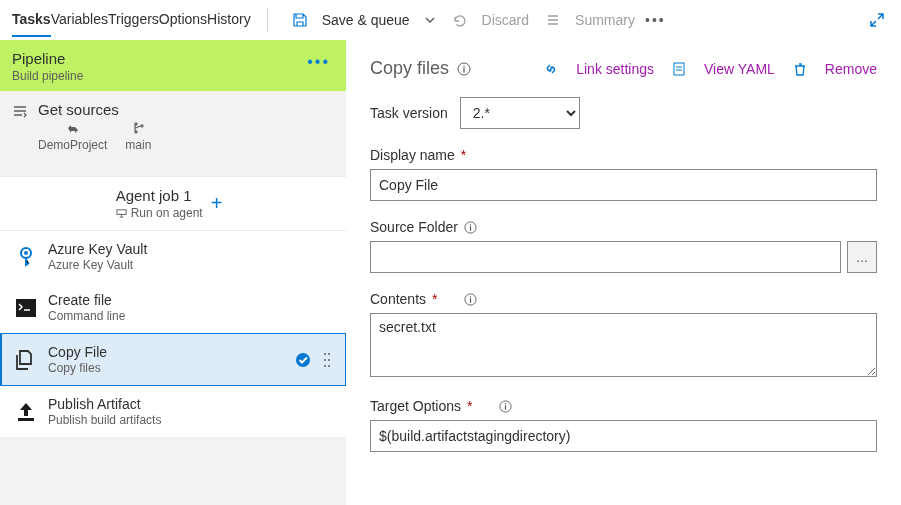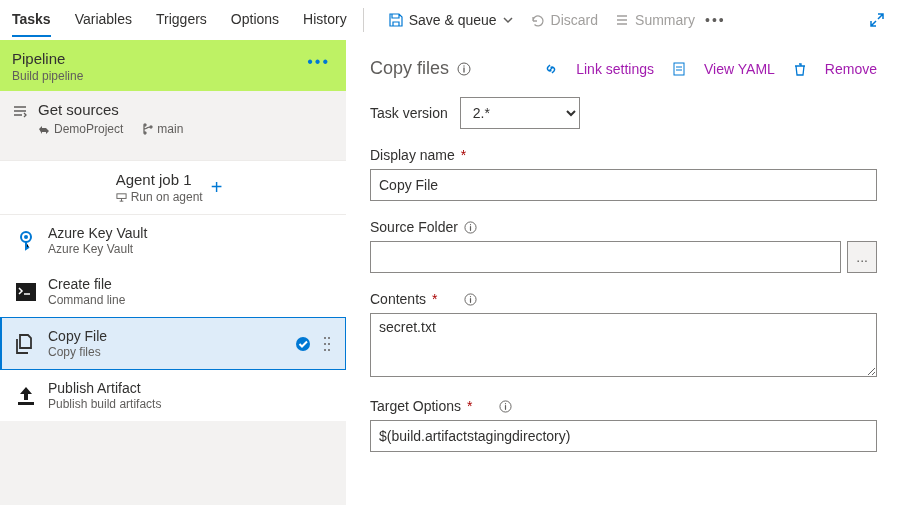--- a/index.html
+++ b/index.html
@@ -1,35 +1,35 @@
 <!DOCTYPE html>
 <html><head>
 <meta charset="utf-8">
 <style>
 * { box-sizing: border-box; margin: 0; padding: 0; }
 body { font-family: "Segoe UI", -apple-system, sans-serif; font-size: 14px; color: #323130; background: #fff; width: 901px; height: 505px; overflow: hidden; }
 .topbar { display: flex; align-items: center; height: 40px; border-bottom: 1px solid #fff; padding: 0 12px; }
-.tab-list { display: flex; gap: 24px; height: 100%; align-items: center; }
+.tab-list { display: flex; height: 100%; align-items: center; }
 .tab { font-size: 14px; color: #323130; padding: 8px 0; border-bottom: 2px solid transparent; cursor: pointer; }
 .tab.active { border-bottom-color: #0078d4; font-weight: 600; }
 .sep { width: 1px; height: 24px; background: #d2d0ce; margin: 0 16px; }
-.tool { display: flex; align-items: center; gap: 5px; cursor: pointer; padding: 4px 8px; border-radius: 2px; }
+.tool { display: flex; align-items: center; gap: 14px; cursor: pointer; padding: 4px 8px; border-radius: 2px; }
 .tool.disabled { color: #a19f9d; cursor: default; }
 .expand-btn { margin-left: auto; color: #0078d4; cursor: pointer; padding: 4px; }
 .main { display: flex; height: calc(100% - 40px); }
 .left { width: 346px; background: #f3f2f1; display: flex; flex-direction: column; }
 .pipeline-header { background: #bef264; padding: 10px 12px 8px; display: flex; align-items: flex-start; justify-content: space-between; }
 .pipeline-header .title { font-size: 15px; color: #323130; }
 .pipeline-header .sub { font-size: 12px; color: #605e5c; margin-top: 2px; }
 .kebab-dots { color: #0078d4; cursor: pointer; font-size: 16px; letter-spacing: 2px; line-height: 1; padding: 4px; }
 .sources { padding: 10px 12px 12px; display: flex; gap: 10px; }
 .sources .icon { width: 16px; color: #605e5c; margin-top: 2px; }
 .sources .title { font-size: 15px; }
 .sources .meta { display: flex; gap: 18px; font-size: 12px; color: #605e5c; margin-top: 4px; align-items: center; }
-.sources .meta span { display: flex; align-items: center; gap: 4px; }
+.sources .meta span { display: flex; align-items: center; gap: 4px; flex-direction: column; }
 .job-header { background: #fff; padding: 10px 12px; border-top: 1px solid #edebe9; border-bottom: 1px solid #edebe9; display: flex; align-items: center; justify-content: center; margin-top: 12px; }
 .job-header .title { font-size: 15px; }
 .job-header .sub { font-size: 12px; color: #605e5c; margin-top: 2px; display: flex; align-items: center; gap: 4px; }
 .plus-btn { color: #0078d4; font-size: 20px; font-weight: 300; cursor: pointer; padding: 4px 8px; }
 .task-list { background: #fff; }
 .task-item { display: flex; align-items: center; gap: 10px; padding: 10px 12px; cursor: pointer; border-left: 2px solid transparent; }
 .task-item.selected { background: #deecf9; border: 1px solid #0078d4; border-left: 2px solid #0078d4; }
 .task-icon { width: 24px; height: 24px; display: flex; align-items: center; justify-content: center; flex-shrink: 0; }
 .task-text .t1 { font-size: 14px; }
 .task-text .t2 { font-size: 12px; color: #605e5c; margin-top: 1px; }

